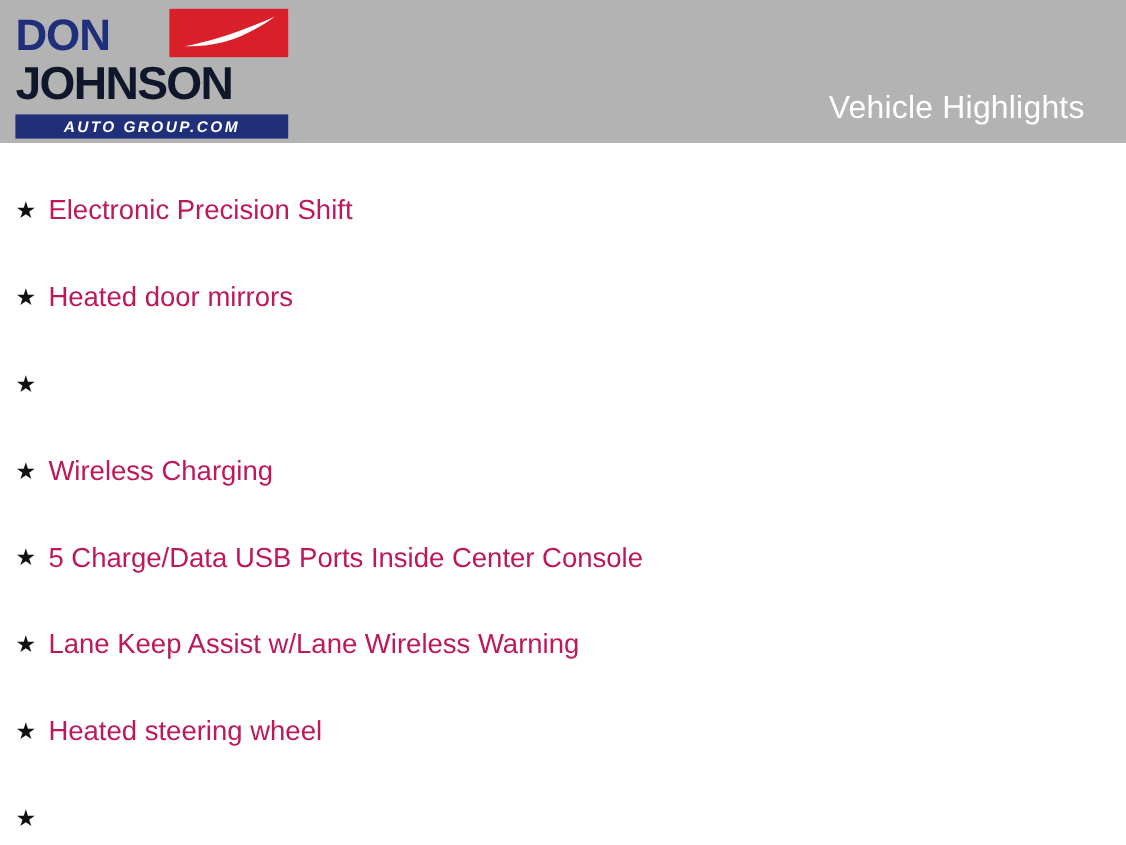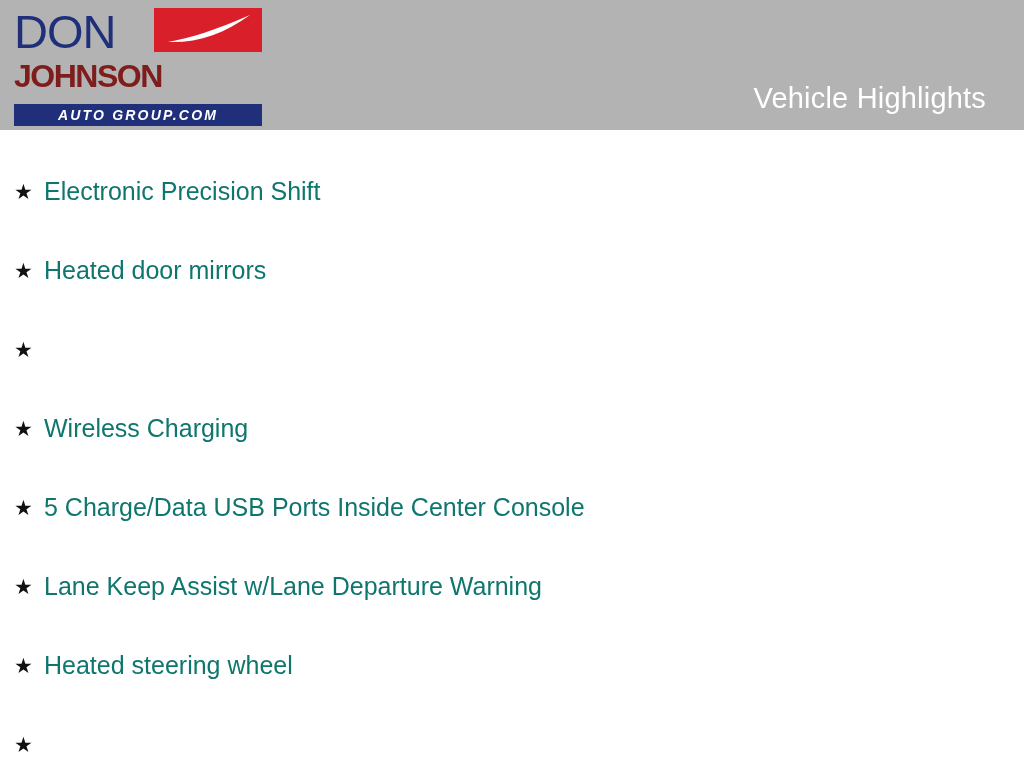--- a/index.html
+++ b/index.html
@@ -53,36 +53,36 @@
     top: 6px;
     width: 92px;
     height: 36px;
   }
 
   .logo-don {
     position: absolute;
     left: 0px;
     top: 4px;
     font-family: "Liberation Sans", sans-serif;
-    font-weight: normal;
-    font-size: 47px;
+    font-weight: bold;
+    font-size: 40px;
     letter-spacing: -1px;
     color: #1f2f7a;
     line-height: 44px;
   }
 
   .logo-johnson {
     position: absolute;
     left: 0px;
     top: 48px;
     font-family: "Liberation Sans", sans-serif;
     font-weight: bold;
-    font-size: 32px;
+    font-size: 42px;
     letter-spacing: -1.5px;
-    color: #7f1d1d;
+    color: #0f172a;
     line-height: 44px;
   }
 
   .logo-tagline-bar {
     position: absolute;
     left: 0px;
     top: 98px;
     width: 248px;
     height: 22px;
     background: #1f2f7a;
@@ -141,21 +141,21 @@
     flex: 0 0 auto;
     width: 30px;
     font-size: 21px;
     color: #111111;
     line-height: 1;
     text-align: left;
   }
 
   .hl-text {
     font-size: 25px;
-    color: #0f766e;
+    color: #be185d;
     font-family: "Liberation Sans", sans-serif;
     line-height: 1.1;
     white-space: nowrap;
   }
 </style>
 </head>
 <body>
 
 <div class="page">
 
@@ -198,21 +198,21 @@
         <span class="hl-text">Wireless Charging</span>
       </li>
 
       <li class="hl-item">
         <span class="hl-star">★</span>
         <span class="hl-text">5 Charge/Data USB Ports Inside Center Console</span>
       </li>
 
       <li class="hl-item">
         <span class="hl-star">★</span>
-        <span class="hl-text">Lane Keep Assist w/Lane Departure Warning</span>
+        <span class="hl-text">Lane Keep Assist w/Lane Wireless Warning</span>
       </li>
 
       <li class="hl-item">
         <span class="hl-star">★</span>
         <span class="hl-text">Heated steering wheel</span>
       </li>
 
       <li class="hl-item">
         <span class="hl-star">★</span>
       </li>

